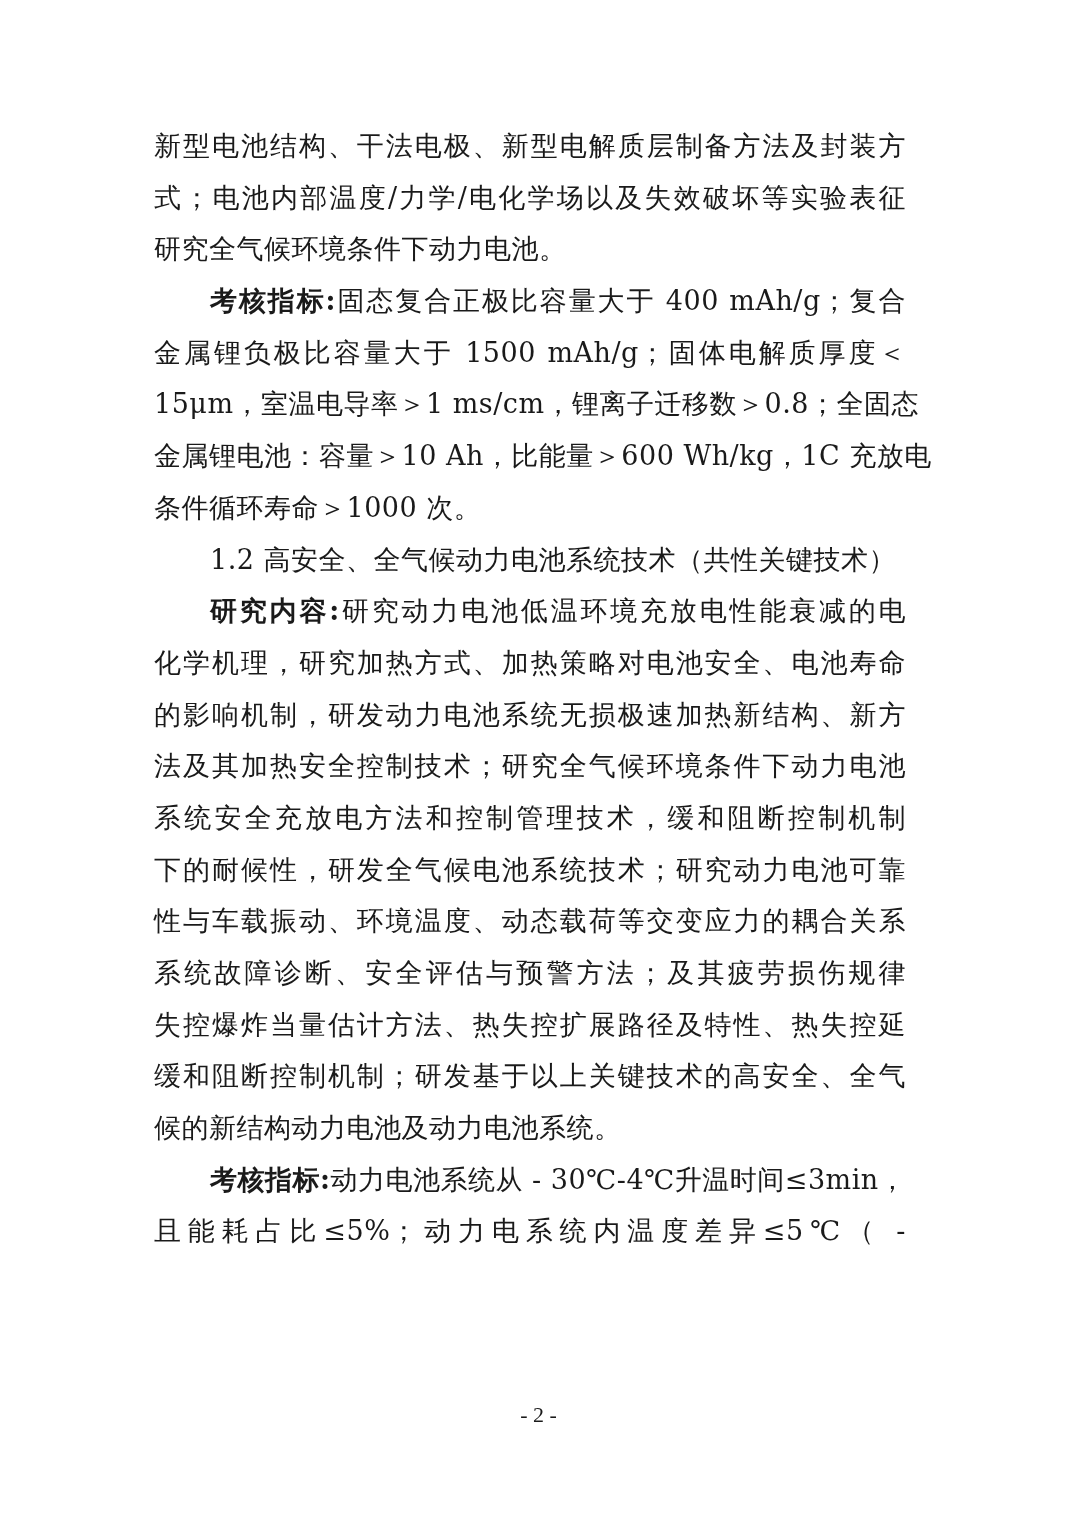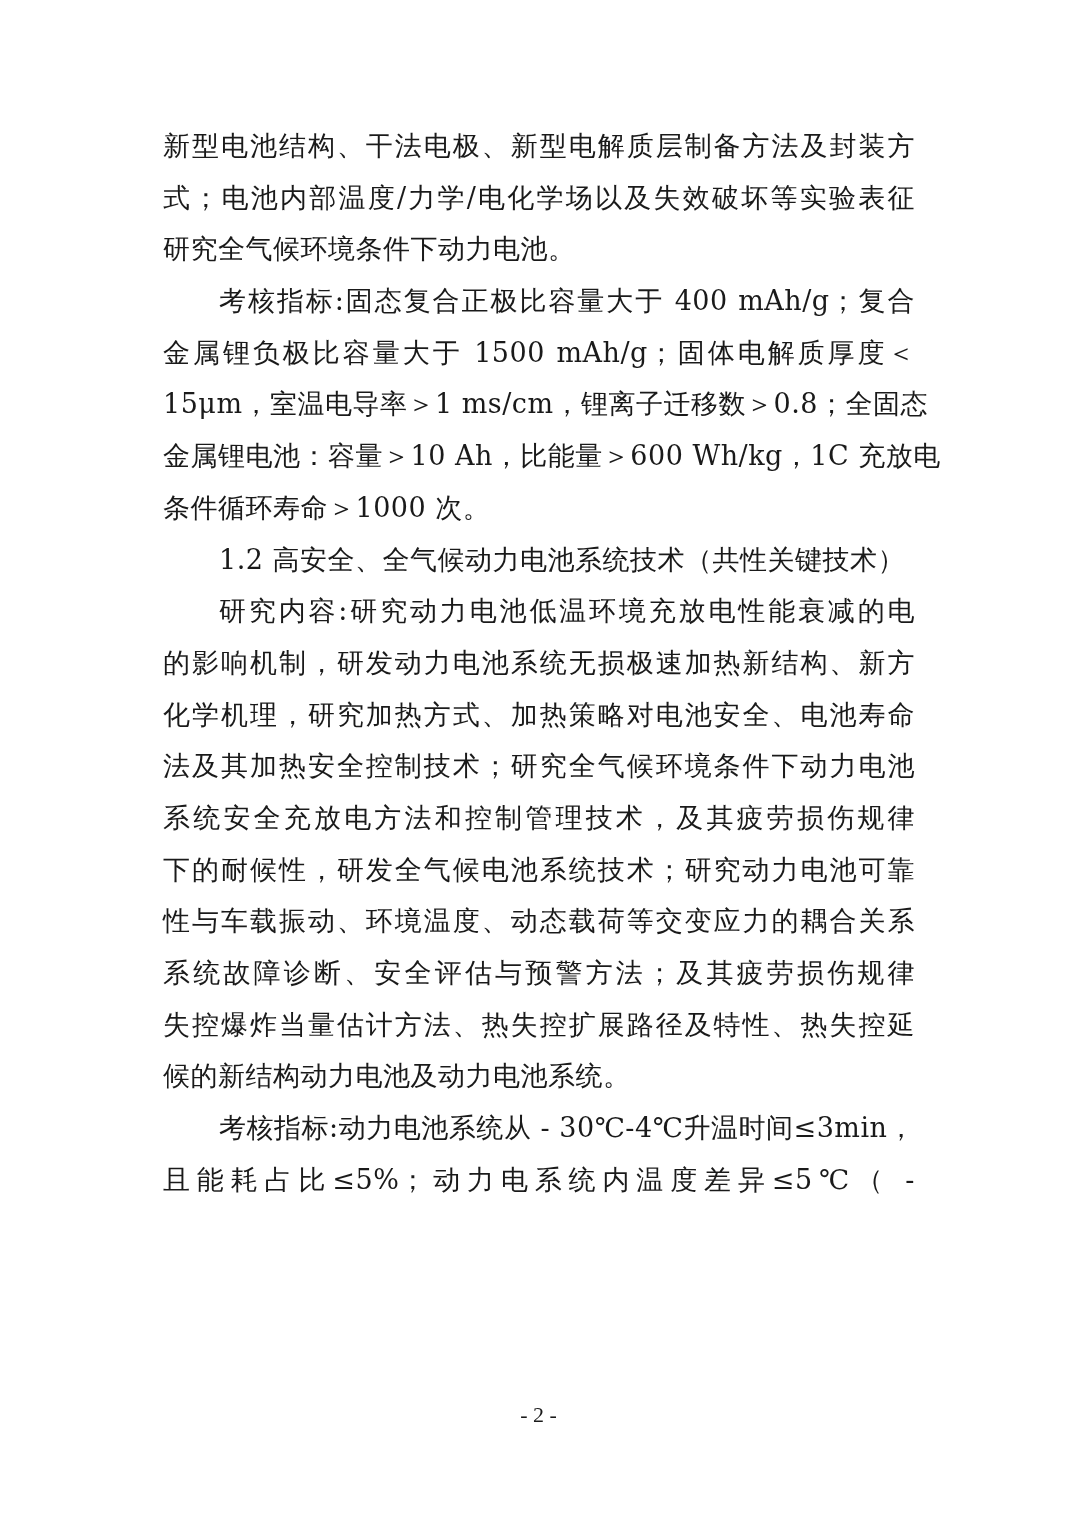--- a/index.html
+++ b/index.html
@@ -10,42 +10,42 @@
     body {
       width: 1077px;
       height: 1518px;
       position: relative;
       overflow: hidden;
       font-family: "DejaVu Serif", "Liberation Serif", serif;
       color: #1a1a1a;
     }
     .page {
       position: absolute;
-      left: 163px;
+      left: 154px;
       top: 120px;
       width: 752px;
     }
     .line {
       position: relative;
       height: 51.7px;
       line-height: 51.7px;
       font-size: 27px;
       white-space: nowrap;
       text-align: justify;
       text-align-last: justify;
       letter-spacing: 0.5px;
     }
     .line.last {
       text-align-last: left;
     }
     .line.indent {
       padding-left: 56px;
     }
     .bold {
-      font-weight: normal;
+      font-weight: bold;
     }
     .heading {
       font-weight: normal;
     }
     .page-number {
       position: absolute;
       left: 0;
       width: 1077px;
       top: 1402px;
       text-align: center;
@@ -68,28 +68,29 @@
   <div class="line">金属锂负极比容量大于 1500 mAh/g；固体电解质厚度＜</div>
   <div class="line">15μm，室温电导率＞1 ms/cm，锂离子迁移数＞0.8；全固态</div>
   <div class="line">金属锂电池：容量＞10 Ah，比能量＞600 Wh/kg，1C 充放电</div>
   <div class="line last">条件循环寿命＞1000 次。</div>
 
   <div class="line indent last heading">1.2  高安全、全气候动力电池系统技术（共性关键技术）</div>
 
   <div class="line indent">
     <span class="bold">研究内容:</span><span>研究动力电池低温环境充放电性能衰减的电</span>
   </div>
+  <div class="line">化学机理，研究加热方式、加热策略对电池安全、电池寿命</div>
   <div class="line">的影响机制，研发动力电池系统无损极速加热新结构、新方</div>
-  <div class="line">化学机理，研究加热方式、加热策略对电池安全、电池寿命</div>
   <div class="line">法及其加热安全控制技术；研究全气候环境条件下动力电池</div>
-  <div class="line">系统安全充放电方法和控制管理技术，及其疲劳损伤规律</div>
+  <div class="line">系统安全充放电方法和控制管理技术，缓和阻断控制机制</div>
   <div class="line">下的耐候性，研发全气候电池系统技术；研究动力电池可靠</div>
   <div class="line">性与车载振动、环境温度、动态载荷等交变应力的耦合关系</div>
   <div class="line">系统故障诊断、安全评估与预警方法；及其疲劳损伤规律</div>
   <div class="line">失控爆炸当量估计方法、热失控扩展路径及特性、热失控延</div>
+  <div class="line">缓和阻断控制机制；研发基于以上关键技术的高安全、全气</div>
   <div class="line last">候的新结构动力电池及动力电池系统。</div>
 
   <div class="line indent">
     <span class="bold">考核指标:</span><span>动力电池系统从 - 30℃-4℃升温时间≤3min，</span>
   </div>
   <div class="line">且能耗占比≤5%；动力电系统内温度差异≤5℃（ -</div>
 
 </div>
 
 <div class="page-number">- 2 -</div>

